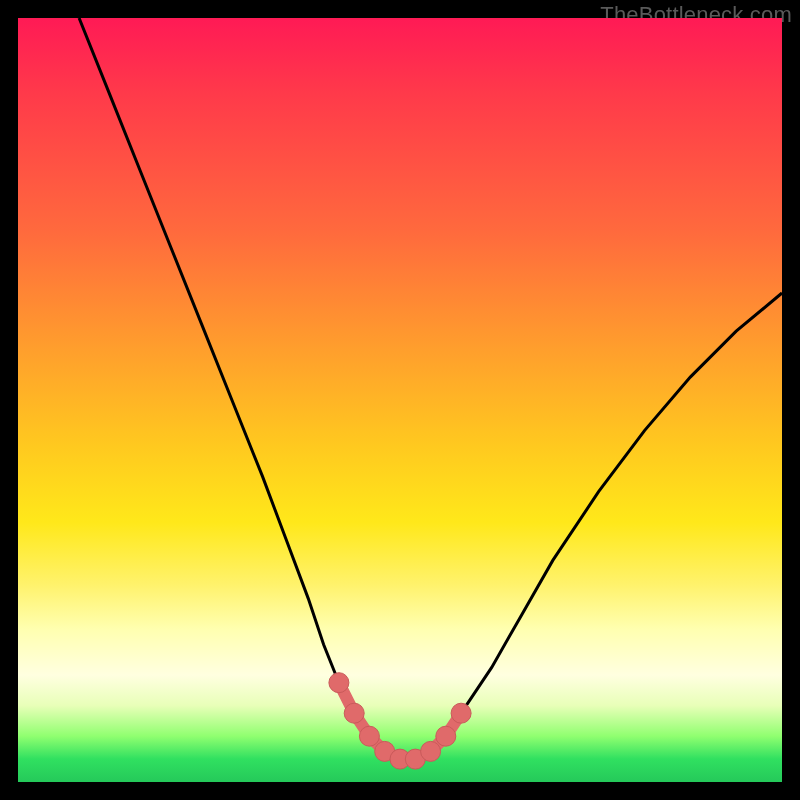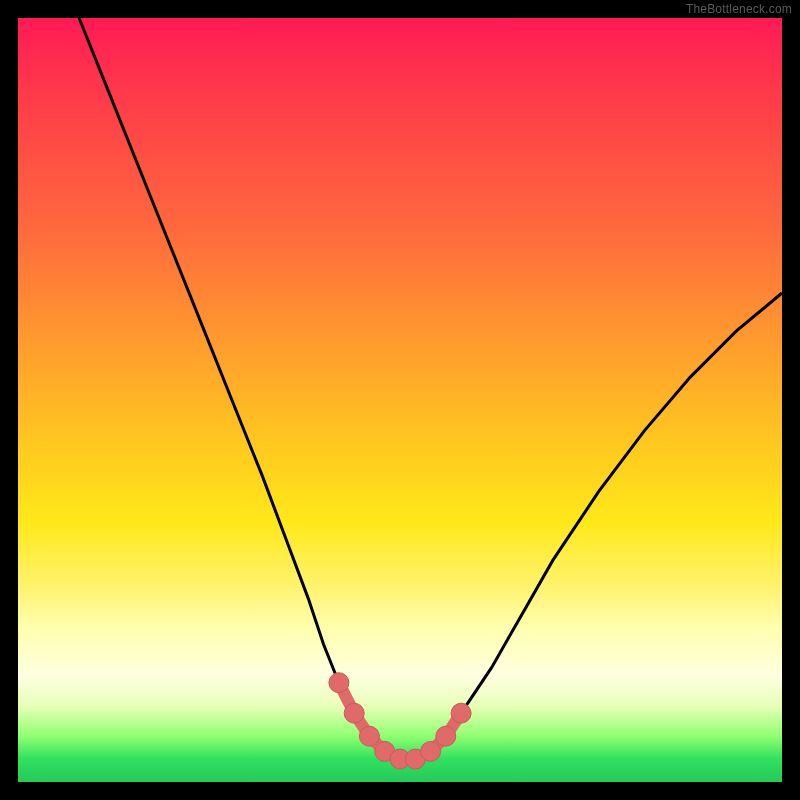--- a/index.html
+++ b/index.html
@@ -39,21 +39,21 @@
       #90ff70 94%,
       #30e060 97%,
       #25c95a 100%
     );
   }
   .watermark {
     position: absolute;
     top: 2px;
     right: 8px;
     color: #5a5a5a;
-    font-size: 12px;
+    font-size: 22px;
     letter-spacing: 0.2px;
     user-select: none;
   }
   svg.curve {
     position: absolute;
     left: 0;
     top: 0;
     width: 764px;
     height: 764px;
     overflow: visible;

